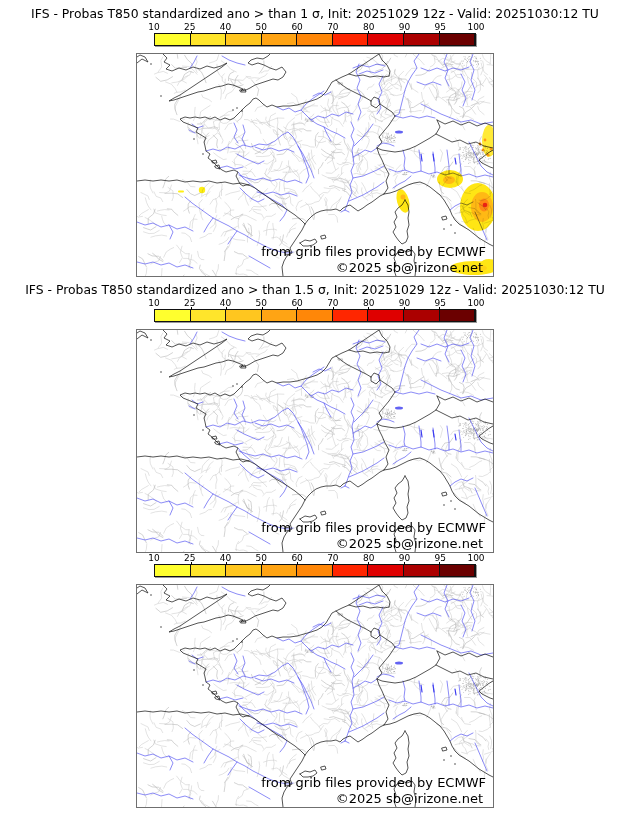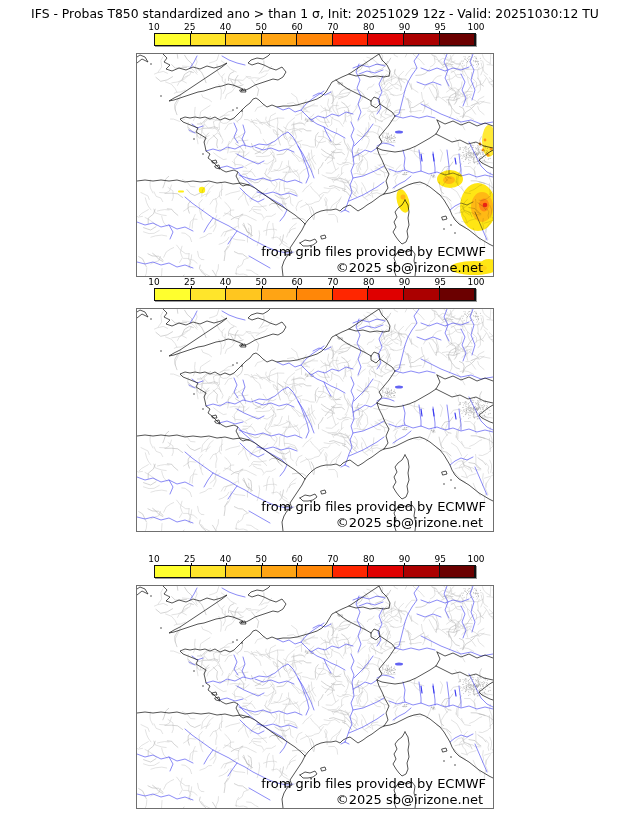--- a/index.html
+++ b/index.html
@@ -1146,20 +1146,21 @@
           <circle cx="65" cy="136" r="3.2" fill="#ffee00"></circle>
           <rect x="41" y="136.5" width="6" height="2" rx="1" fill="#ffee00"></rect>
         </g>
       </svg>
       <div class="credit c1">from grib files provided by ECMWF</div>
       <div class="credit c2">©2025 sb@irizone.net</div>
     </div>
   </section>
 
   <section class="panel">
+    <h2 class="title">IFS - Probas T850  standardized ano &gt; than 1.5 σ, Init: 20251029 12z - Valid: 20251030:12 TU</h2>
     <div class="cbar-block">
       <div class="cbar-ticks">
           <span style="left: 0%;">10</span>
           <span style="left: 11.1111%;">25</span>
           <span style="left: 22.2222%;">40</span>
           <span style="left: 33.3333%;">50</span>
           <span style="left: 44.4444%;">60</span>
           <span style="left: 55.5556%;">70</span>
           <span style="left: 66.6667%;">80</span>
           <span style="left: 77.7778%;">90</span>

